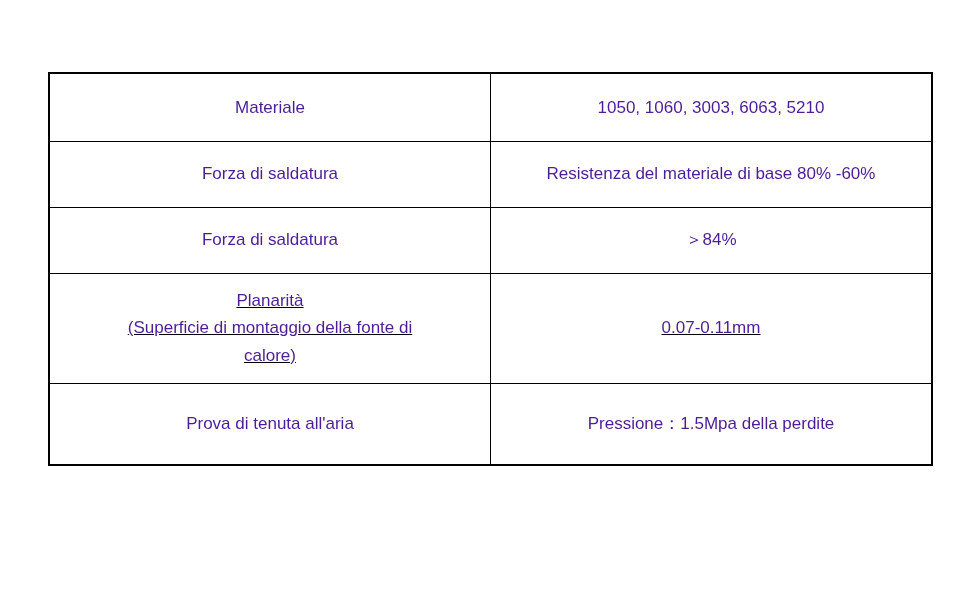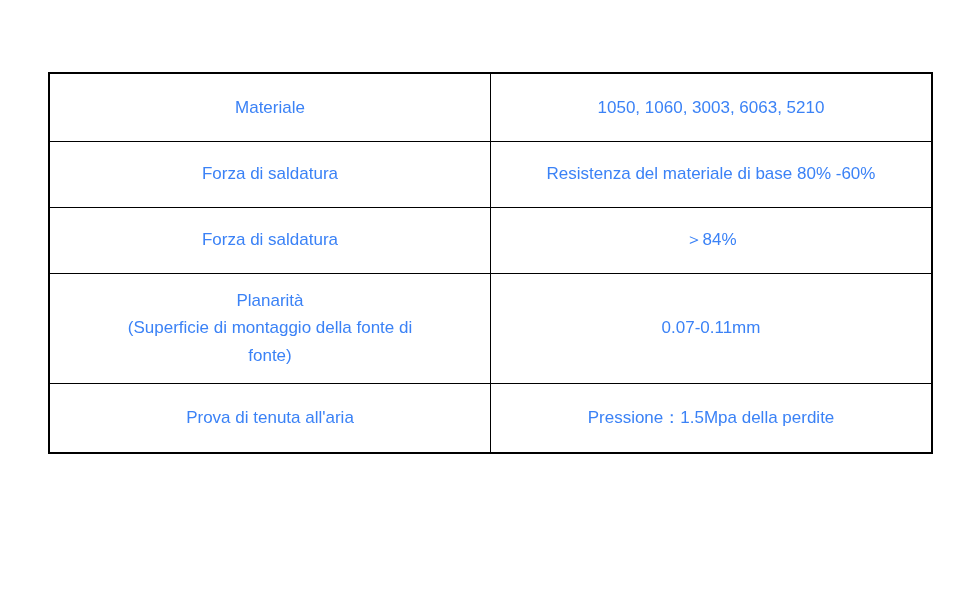--- a/index.html
+++ b/index.html
@@ -32,33 +32,33 @@
     width: 832px;
     border: 2px solid #000000;
   }
   table.spec-table td {
     border: 1px solid #000000;
     text-align: center;
     vertical-align: middle;
     font-size: 17px;
     line-height: 1.6;
     padding: 10px 12px;
-    color: #3b82f6;
+    color: #4c1d95;
   }
   td.col-label {
     width: 416px;
   }
   td.col-value {
     width: 416px;
   }
   .row-h-1 { height: 68px; }
   .row-h-2 { height: 66px; }
   .row-h-3 { height: 66px; }
-  .row-h-4 { height: 110px; }
-  .row-h-5 { height: 70px; }
+  .row-h-4 { height: 110px; text-decoration: underline; }
+  .row-h-5 { height: 82px; }
   .cell-line {
     display: block;
   }
 </style>
 </head>
 <body>
 
 <div class="page">
   <div class="spec-table-wrap">
     <table class="spec-table">
@@ -72,21 +72,21 @@
           <td class="col-value">Resistenza del materiale di base 80% -60%</td>
         </tr>
         <tr class="row-h-3">
           <td class="col-label">Forza di saldatura</td>
           <td class="col-value">＞84%</td>
         </tr>
         <tr class="row-h-4">
           <td class="col-label">
             <span class="cell-line">Planarità</span>
             <span class="cell-line">(Superficie di montaggio della fonte di</span>
-            <span class="cell-line">fonte)</span>
+            <span class="cell-line">calore)</span>
           </td>
           <td class="col-value">0.07-0.11mm</td>
         </tr>
         <tr class="row-h-5">
           <td class="col-label">Prova di tenuta all'aria</td>
           <td class="col-value">Pressione：1.5Mpa della perdite</td>
         </tr>
       </tbody>
     </table>
   </div>

